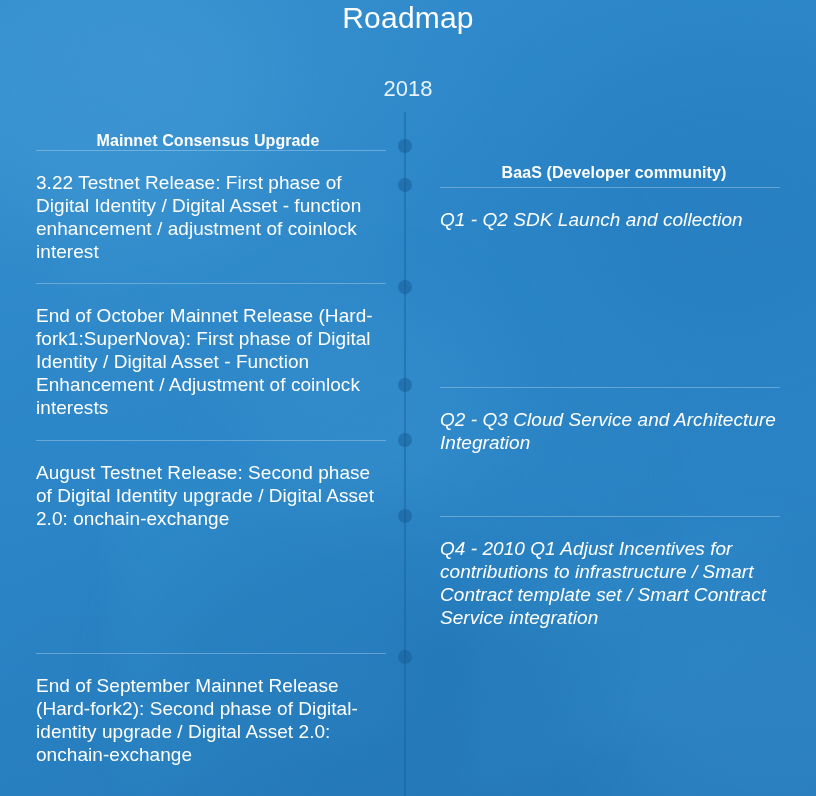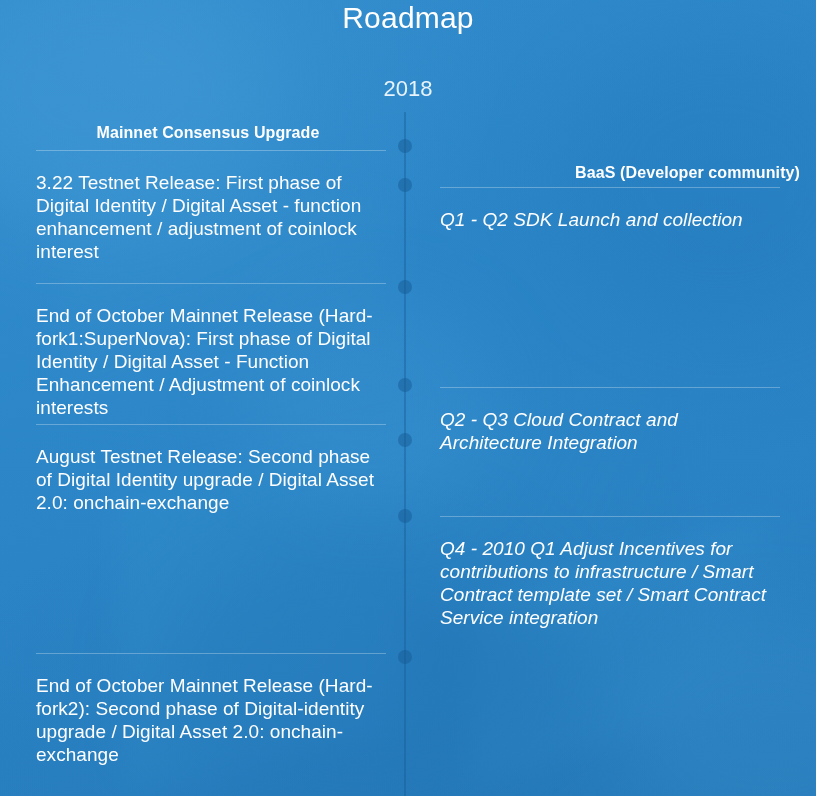--- a/index.html
+++ b/index.html
@@ -112,22 +112,22 @@
 
   .col-heading {
     position: absolute;
     width: 372px;
     text-align: center;
     font-size: 16px;
     font-weight: bold;
     color: #ffffff;
     letter-spacing: .1px;
   }
-  .left-heading  { top: 124px; }
-  .right-heading { top: 164px; text-align: right; }
+  .left-heading  { top: 132px; }
+  .right-heading { top: 164px; }
 
   .entry {
     position: absolute;
     width: 340px;
     padding-top: 20px;
     border-top: 1px solid rgba(255,255,255,.28);
     font-size: 19px;
     line-height: 23px;
     color: #ffffff;
     letter-spacing: .05px;
@@ -177,28 +177,28 @@
   <div class="timeline-dot" style="top:509px"></div>
   <div class="timeline-dot" style="top:650px"></div>
 
   <div class="col col-left">
     <div class="col-heading left-heading">Mainnet Consensus Upgrade</div>
 
     <div class="entry left" style="top:150px">3.22 Testnet Release: First phase of Digital Identity / Digital Asset - function enhancement / adjustment of coinlock interest</div>
 
     <div class="entry left" style="top:283px">End of October Mainnet Release (Hard-fork1:SuperNova): First phase of Digital Identity / Digital Asset - Function Enhancement / Adjustment of coinlock interests</div>
 
-    <div class="entry left" style="top:424px">August Testnet Release: Second phase of Digital Identity upgrade / Digital Asset 2.0: onchain-exchange</div>
-
-    <div class="entry left" style="top:653px">End of October Mainnet Release (Hard-fork2): Second phase of Digital-identity upgrade / Digital Asset 2.0: onchain-exchange</div>
+    <div class="entry left" style="top:440px">August Testnet Release: Second phase of Digital Identity upgrade / Digital Asset 2.0: onchain-exchange</div>
+
+    <div class="entry left" style="top:653px">End of September Mainnet Release (Hard-fork2): Second phase of Digital-identity upgrade / Digital Asset 2.0: onchain-exchange</div>
   </div>
 
   <div class="col col-right">
     <div class="col-heading right-heading">BaaS (Developer community)</div>
 
     <div class="entry right" style="top:187px">Q1 - Q2 SDK Launch and collection</div>
 
-    <div class="entry right" style="top:387px">Q2 - Q3 Cloud Contract and Architecture Integration</div>
+    <div class="entry right" style="top:387px">Q2 - Q3 Cloud Service and Architecture Integration</div>
 
     <div class="entry right" style="top:516px">Q4 - 2010 Q1 Adjust Incentives for contributions to infrastructure / Smart Contract template set / Smart Contract Service integration</div>
   </div>
 
 </div>
 
 </body></html>

